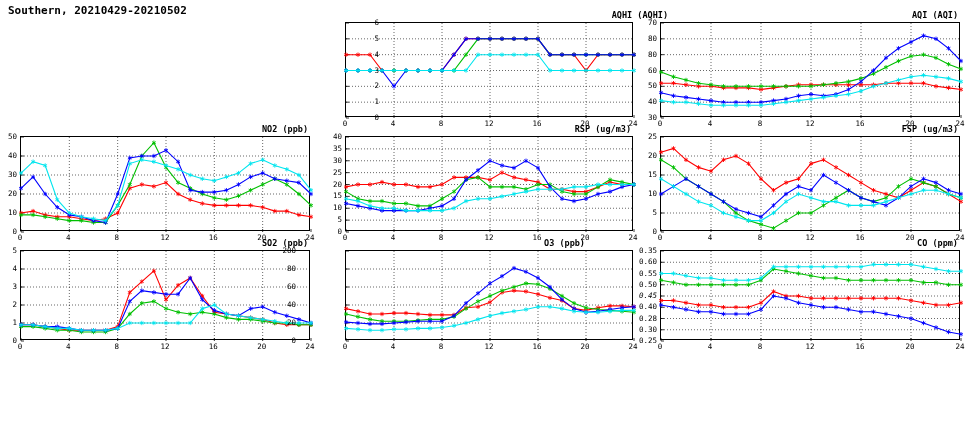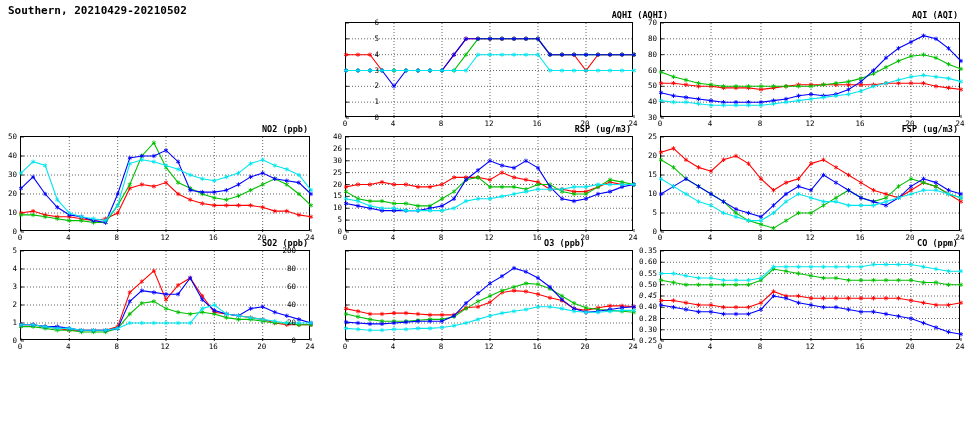--- a/index.html
+++ b/index.html
@@ -625,21 +625,21 @@
       <div class="ticklabel xlab" style="left: 192px; top: 97px;">16</div>
       <div class="ticklabel xlab" style="left: 240px; top: 97px;">20</div>
       <div class="ticklabel xlab" style="left: 288px; top: 97px;">24</div>
       <div class="ticklabel ylab" style="right: 291px; top: 95px; left: auto; width: 26px;">0</div>
       <div class="ticklabel ylab" style="right: 291px; top: 83.125px; left: auto; width: 26px;">5</div>
       <div class="ticklabel ylab" style="right: 291px; top: 71.25px; left: auto; width: 26px;">10</div>
       <div class="ticklabel ylab" style="right: 291px; top: 59.375px; left: auto; width: 26px;">15</div>
       <div class="ticklabel ylab" style="right: 291px; top: 47.5px; left: auto; width: 26px;">20</div>
       <div class="ticklabel ylab" style="right: 291px; top: 35.625px; left: auto; width: 26px;">25</div>
       <div class="ticklabel ylab" style="right: 291px; top: 23.75px; left: auto; width: 26px;">30</div>
-      <div class="ticklabel ylab" style="right: 291px; top: 11.875px; left: auto; width: 26px;">26</div>
+      <div class="ticklabel ylab" style="right: 291px; top: 11.875px; left: auto; width: 26px;">35</div>
       <div class="ticklabel ylab" style="right: 291px; top: 0px; left: auto; width: 26px;">40</div>
     </div>
     <div class="panel" style="left: 660px; top: 136px; width: 300px; height: 95px;">
       <div class="ptitle">FSP (ug/m3)</div>
       <div class="plotbox" style="left: 0px; top: 0px; width: 300px; height: 95px;">
         <svg width="300" height="95">
           <line x1="0" x2="300" y1="76" y2="76" stroke="#000" stroke-width="0.6" stroke-dasharray="1,2"></line>
           <line x1="0" x2="300" y1="57" y2="57" stroke="#000" stroke-width="0.6" stroke-dasharray="1,2"></line>
           <line x1="0" x2="300" y1="38" y2="38" stroke="#000" stroke-width="0.6" stroke-dasharray="1,2"></line>
           <line x1="0" x2="300" y1="19" y2="19" stroke="#000" stroke-width="0.6" stroke-dasharray="1,2"></line>

